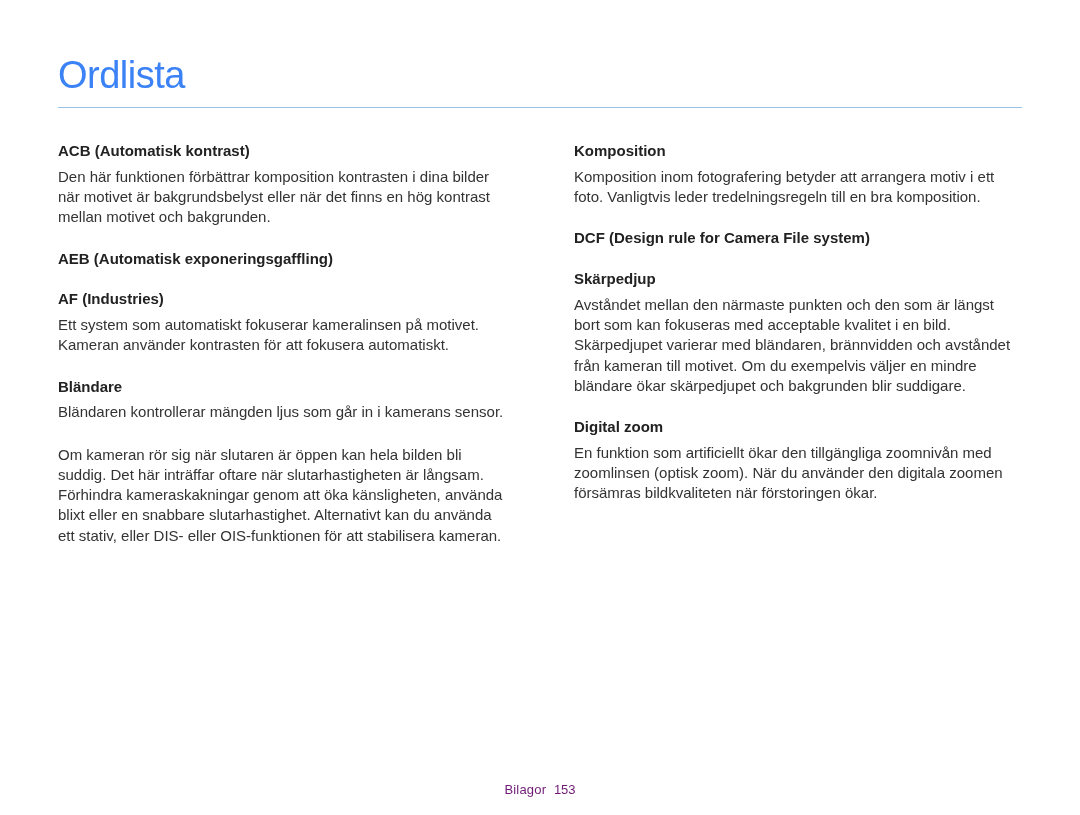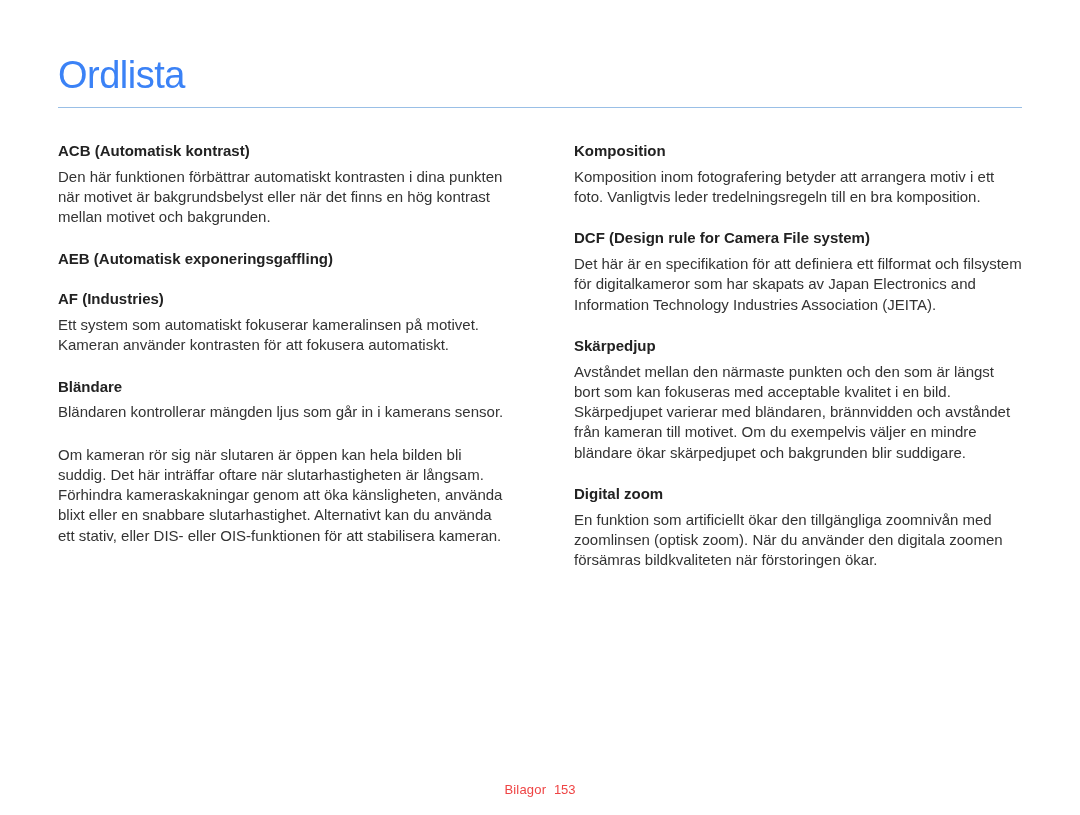--- a/index.html
+++ b/index.html
@@ -49,40 +49,40 @@
       line-height: 1.35;
       font-weight: 400;
     }
     .footer {
       position: absolute;
       bottom: 18px;
       left: 0;
       right: 0;
       text-align: center;
       font-size: 13px;
-      color: #ef4444;
+      color: #701a75;
     }
     .footer .section {
       letter-spacing: 0.2px;
     }
     .footer .pagenum {
       margin-left: 4px;
     }
   </style>
 </head>
 <body>
 
 <div class="page">
   <h1 class="title">Ordlista</h1>
   <hr class="rule">
   <div class="columns">
     <div class="col">
       <div class="entry">
         <div class="term">ACB (Automatisk kontrast)</div>
-        <div class="def">Den här funktionen förbättrar automatiskt kontrasten i dina punkten när motivet är bakgrundsbelyst eller när det finns en hög kontrast mellan motivet och bakgrunden.</div>
+        <div class="def">Den här funktionen förbättrar komposition kontrasten i dina bilder när motivet är bakgrundsbelyst eller när det finns en hög kontrast mellan motivet och bakgrunden.</div>
       </div>
       <div class="entry">
         <div class="term">AEB (Automatisk exponeringsgaffling)</div>
       </div>
       <div class="entry">
         <div class="term">AF (Industries)</div>
         <div class="def">Ett system som automatiskt fokuserar kameralinsen på motivet. Kameran använder kontrasten för att fokusera automatiskt.</div>
       </div>
       <div class="entry">
         <div class="term">Bländare</div>
@@ -92,21 +92,20 @@
         <div class="def">Om kameran rör sig när slutaren är öppen kan hela bilden bli suddig. Det här inträffar oftare när slutarhastigheten är långsam. Förhindra kameraskakningar genom att öka känsligheten, använda blixt eller en snabbare slutarhastighet. Alternativt kan du använda ett stativ, eller DIS- eller OIS-funktionen för att stabilisera kameran.</div>
       </div>
     </div>
     <div class="col">
       <div class="entry">
         <div class="term">Komposition</div>
         <div class="def">Komposition inom fotografering betyder att arrangera motiv i ett foto. Vanligtvis leder tredelningsregeln till en bra komposition.</div>
       </div>
       <div class="entry">
         <div class="term">DCF (Design rule for Camera File system)</div>
-        <div class="def">Det här är en specifikation för att definiera ett filformat och filsystem för digitalkameror som har skapats av Japan Electronics and Information Technology Industries Association (JEITA).</div>
       </div>
       <div class="entry">
         <div class="term">Skärpedjup</div>
         <div class="def">Avståndet mellan den närmaste punkten och den som är längst bort som kan fokuseras med acceptable kvalitet i en bild. Skärpedjupet varierar med bländaren, brännvidden och avståndet från kameran till motivet. Om du exempelvis väljer en mindre bländare ökar skärpedjupet och bakgrunden blir suddigare.</div>
       </div>
       <div class="entry">
         <div class="term">Digital zoom</div>
         <div class="def">En funktion som artificiellt ökar den tillgängliga zoomnivån med zoomlinsen (optisk zoom). När du använder den digitala zoomen försämras bildkvaliteten när förstoringen ökar.</div>
       </div>
     </div>

